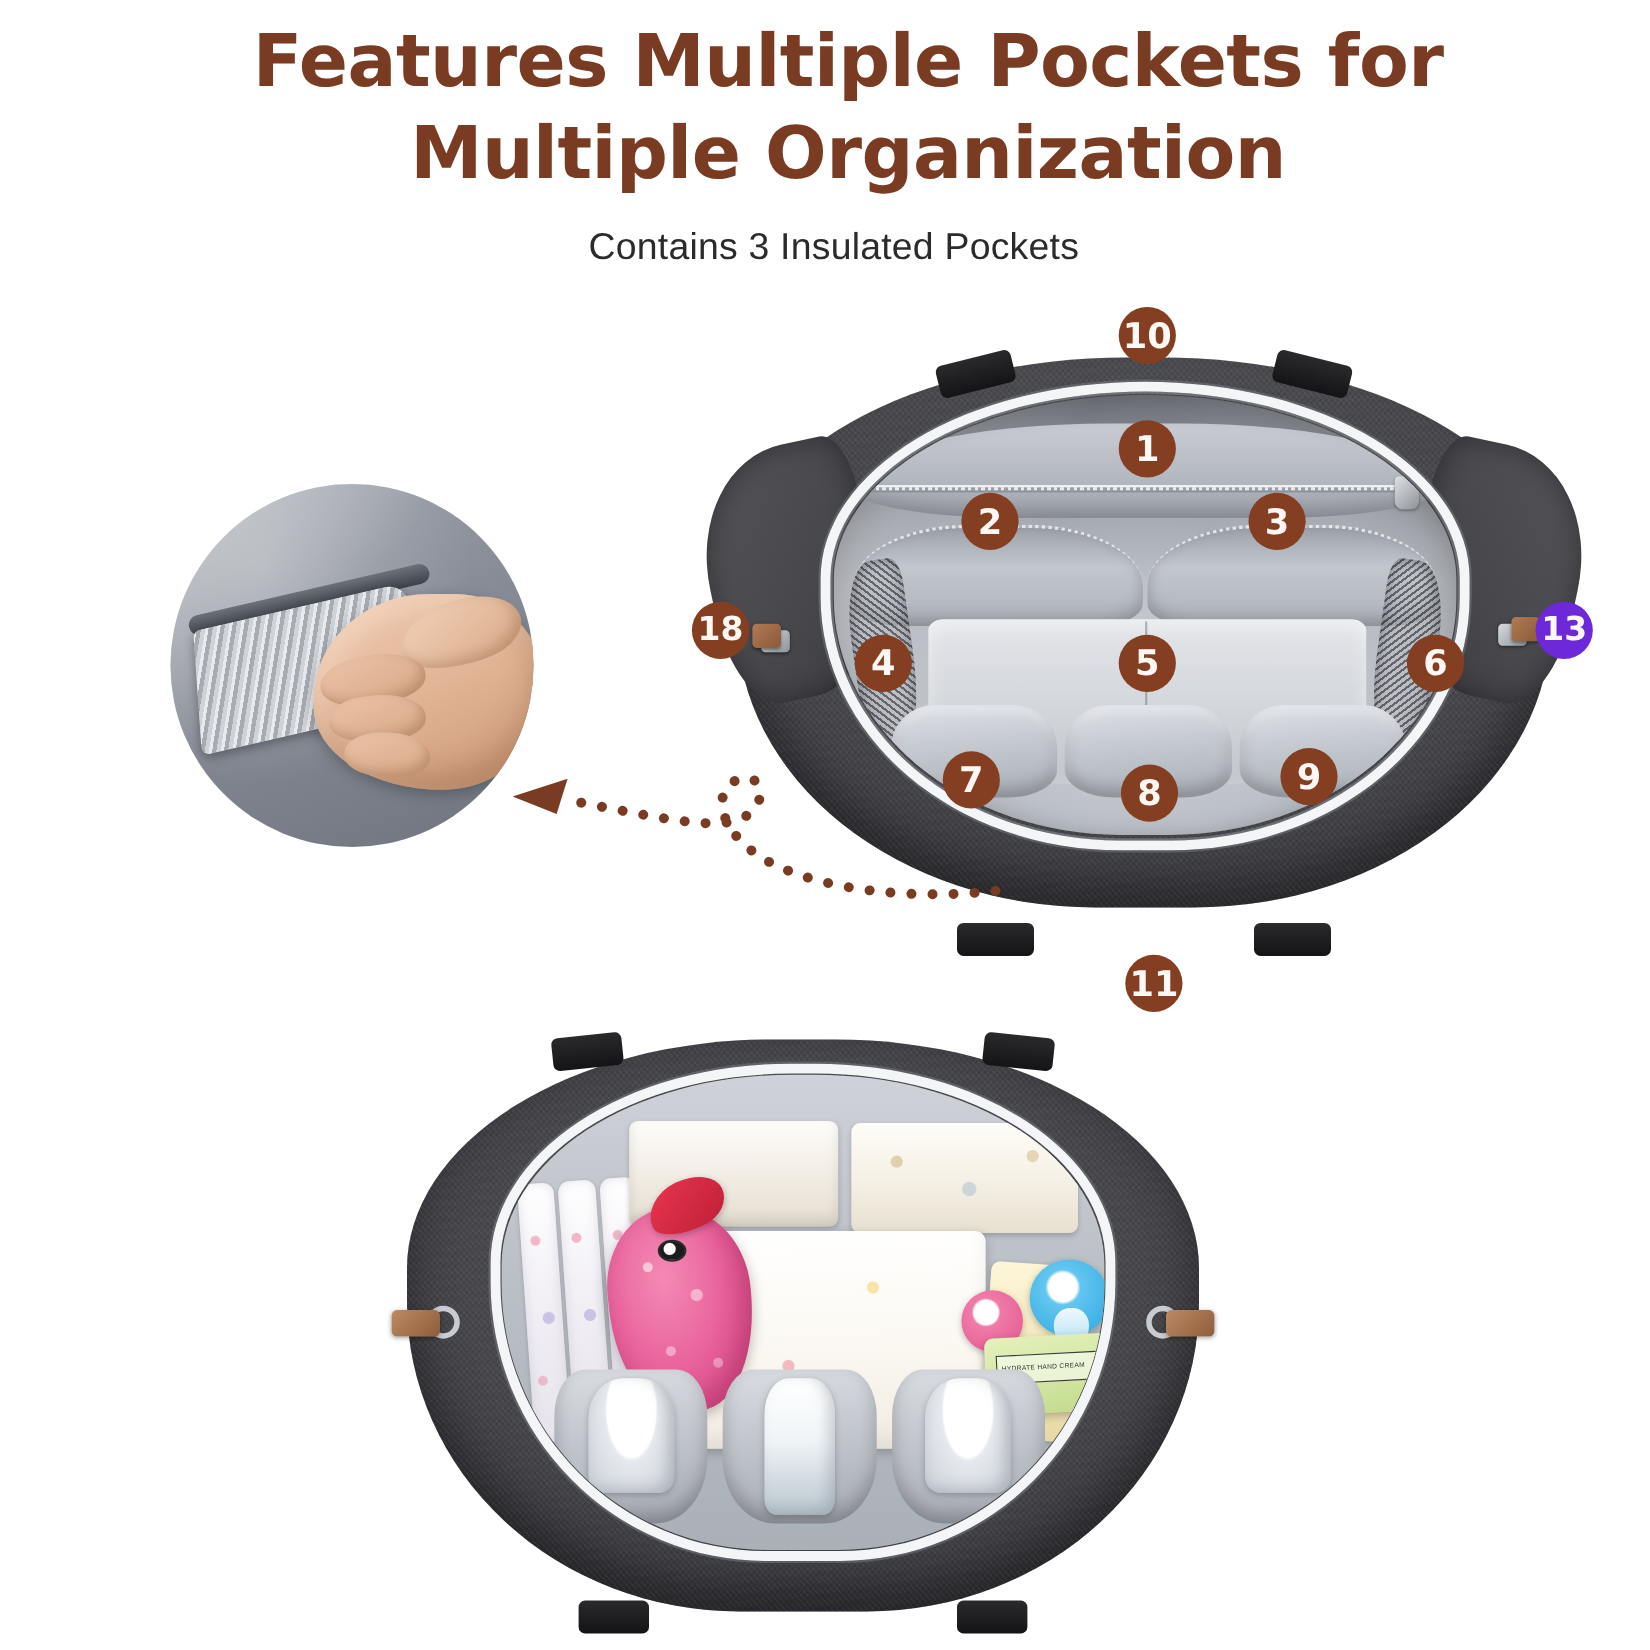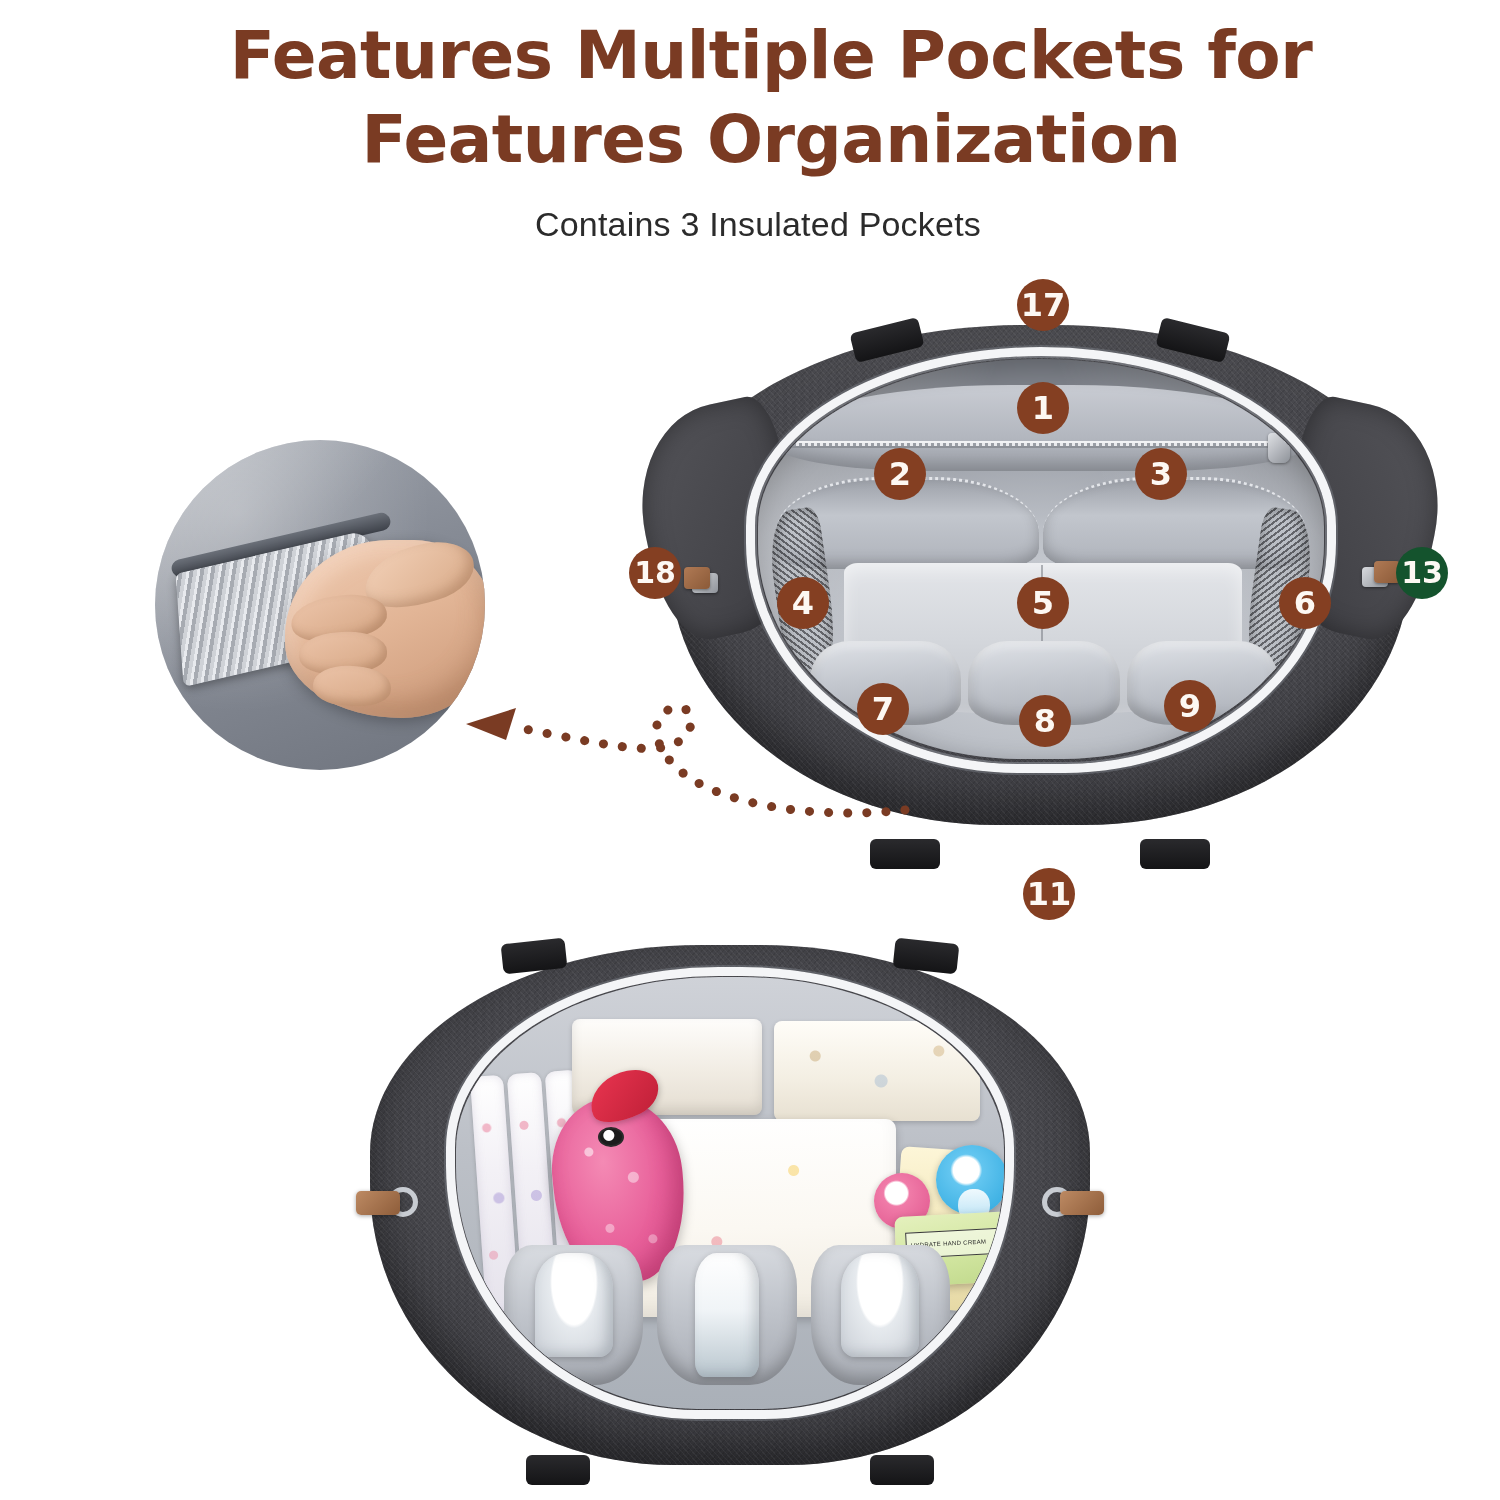--- a/index.html
+++ b/index.html
@@ -568,21 +568,21 @@
   }
 </style>
 </head>
 <body>
 
 <div class="page">
 
   <div class="header">
     <div class="headline" style="color: rgb(122, 59, 35);">
       <span class="ln">Features Multiple Pockets for</span>
-      <span class="ln">Features Organization</span>
+      <span class="ln">Multiple Organization</span>
     </div>
     <div class="subhead" style="color: rgb(43, 43, 43); padding-left: 16px;">Contains 3 Insulated Pockets</div>
   </div>
 
   <div class="photo-stage" id="bag-top">
     <div class="bag-body">
       <div class="weave"></div>
     </div>
     <div class="wing left"></div>
     <div class="wing right"></div>
@@ -700,26 +700,26 @@
     </div>
 
     <div class="bag2-zip"></div>
     <div class="d-ring" style="left:58px;  top:272px;"></div>
     <div class="leather-strap" style="left:26px;  top:276px;"></div>
     <div class="d-ring" style="right:58px; top:272px;"></div>
     <div class="leather-strap" style="right:26px; top:276px;"></div>
   </div>
 
   <div id="badge-layer">
-      <div class="badge" style="width: 52px; height: 52px; left: 1017px; top: 279px; font-size: 32px; background: rgb(132, 63, 34); color: rgb(253, 248, 243);">17</div>
+      <div class="badge" style="width: 52px; height: 52px; left: 1017px; top: 279px; font-size: 32px; background: rgb(132, 63, 34); color: rgb(253, 248, 243);">10</div>
       <div class="badge" style="width: 52px; height: 52px; left: 1017px; top: 382px; font-size: 32px; background: rgb(132, 63, 34); color: rgb(253, 248, 243);">1</div>
       <div class="badge" style="width: 52px; height: 52px; left: 874px; top: 448px; font-size: 32px; background: rgb(132, 63, 34); color: rgb(253, 248, 243);">2</div>
       <div class="badge" style="width: 52px; height: 52px; left: 1135px; top: 448px; font-size: 32px; background: rgb(132, 63, 34); color: rgb(253, 248, 243);">3</div>
       <div class="badge" style="width: 52px; height: 52px; left: 629px; top: 547px; font-size: 30px; background: rgb(132, 63, 34); color: rgb(253, 248, 243);">18</div>
-      <div class="badge" style="width: 52px; height: 52px; left: 1396px; top: 547px; font-size: 30px; background: #14532d; color: rgb(253, 248, 243);">13</div>
+      <div class="badge" style="width: 52px; height: 52px; left: 1396px; top: 547px; font-size: 30px; background: #6d28d9; color: rgb(253, 248, 243);">13</div>
       <div class="badge" style="width: 52px; height: 52px; left: 777px; top: 577px; font-size: 32px; background: rgb(132, 63, 34); color: rgb(253, 248, 243);">4</div>
       <div class="badge" style="width: 52px; height: 52px; left: 1017px; top: 577px; font-size: 32px; background: rgb(132, 63, 34); color: rgb(253, 248, 243);">5</div>
       <div class="badge" style="width: 52px; height: 52px; left: 1279px; top: 577px; font-size: 32px; background: rgb(132, 63, 34); color: rgb(253, 248, 243);">6</div>
       <div class="badge" style="width: 52px; height: 52px; left: 857px; top: 683px; font-size: 32px; background: rgb(132, 63, 34); color: rgb(253, 248, 243);">7</div>
       <div class="badge" style="width: 52px; height: 52px; left: 1019px; top: 695px; font-size: 32px; background: rgb(132, 63, 34); color: rgb(253, 248, 243);">8</div>
       <div class="badge" style="width: 52px; height: 52px; left: 1164px; top: 680px; font-size: 32px; background: rgb(132, 63, 34); color: rgb(253, 248, 243);">9</div>
       <div class="badge" style="width: 52px; height: 52px; left: 1023px; top: 868px; font-size: 32px; background: rgb(132, 63, 34); color: rgb(253, 248, 243);">11</div>
     </div>
 
 </div>

